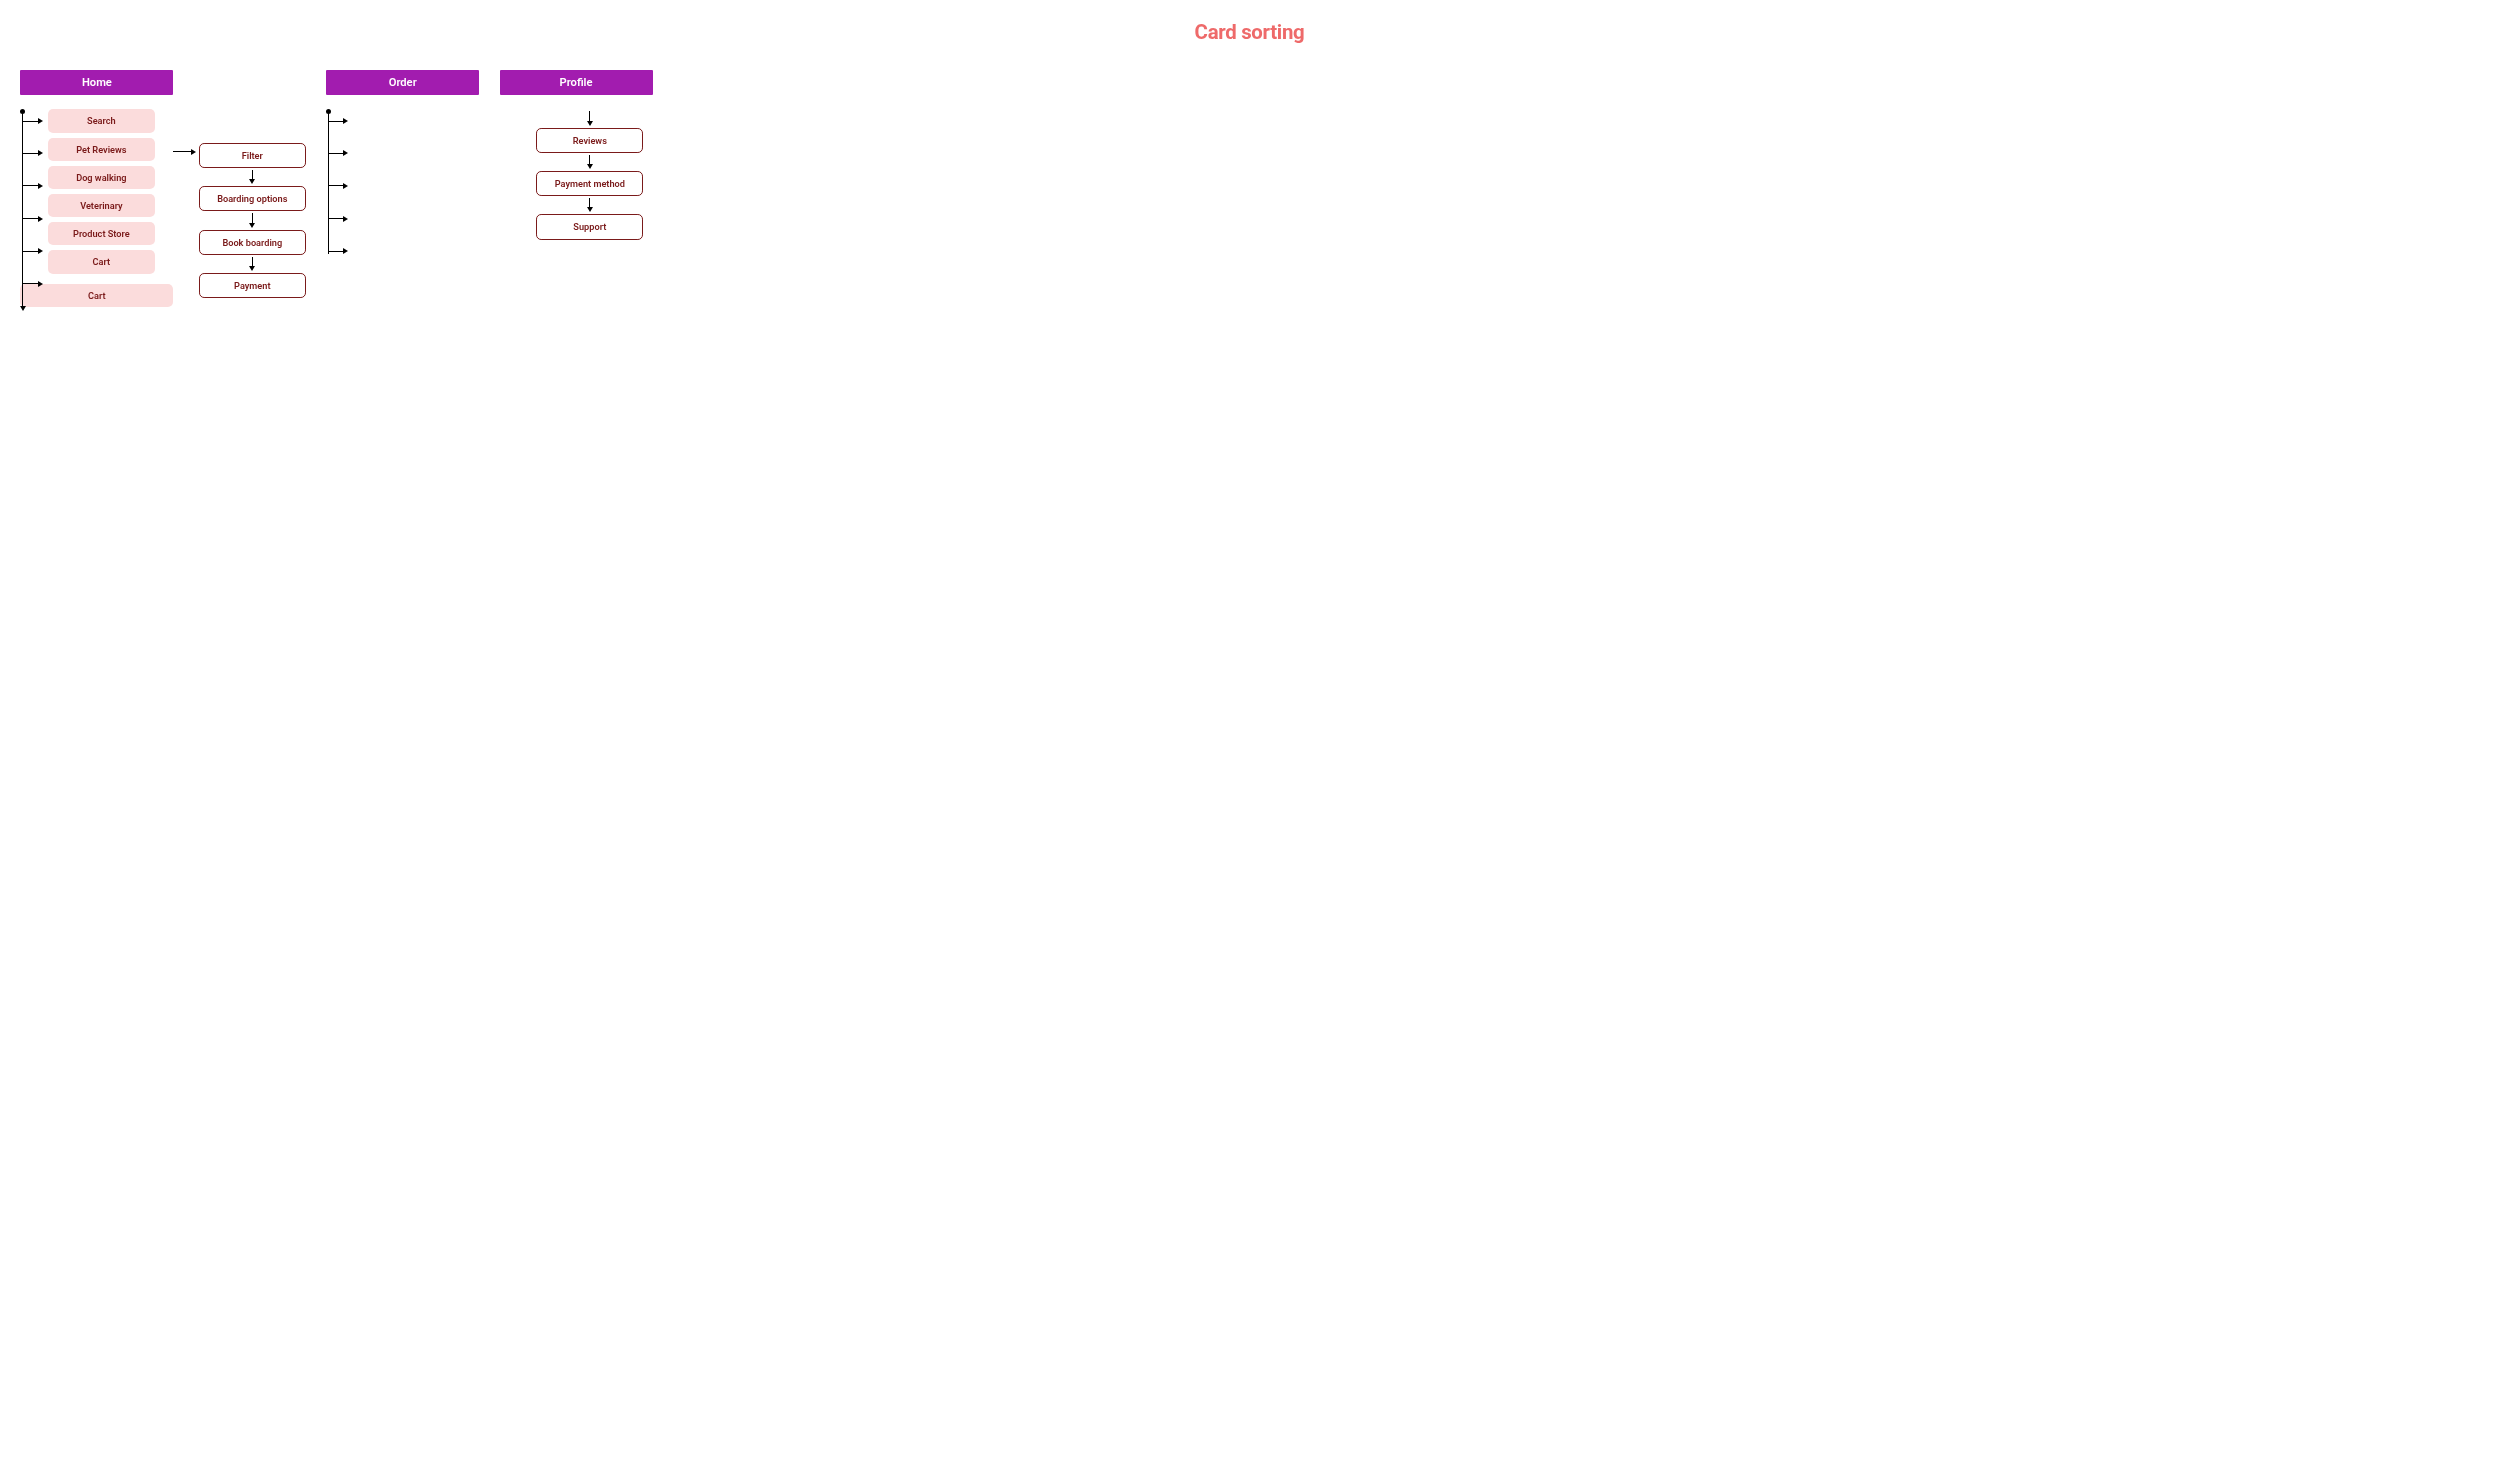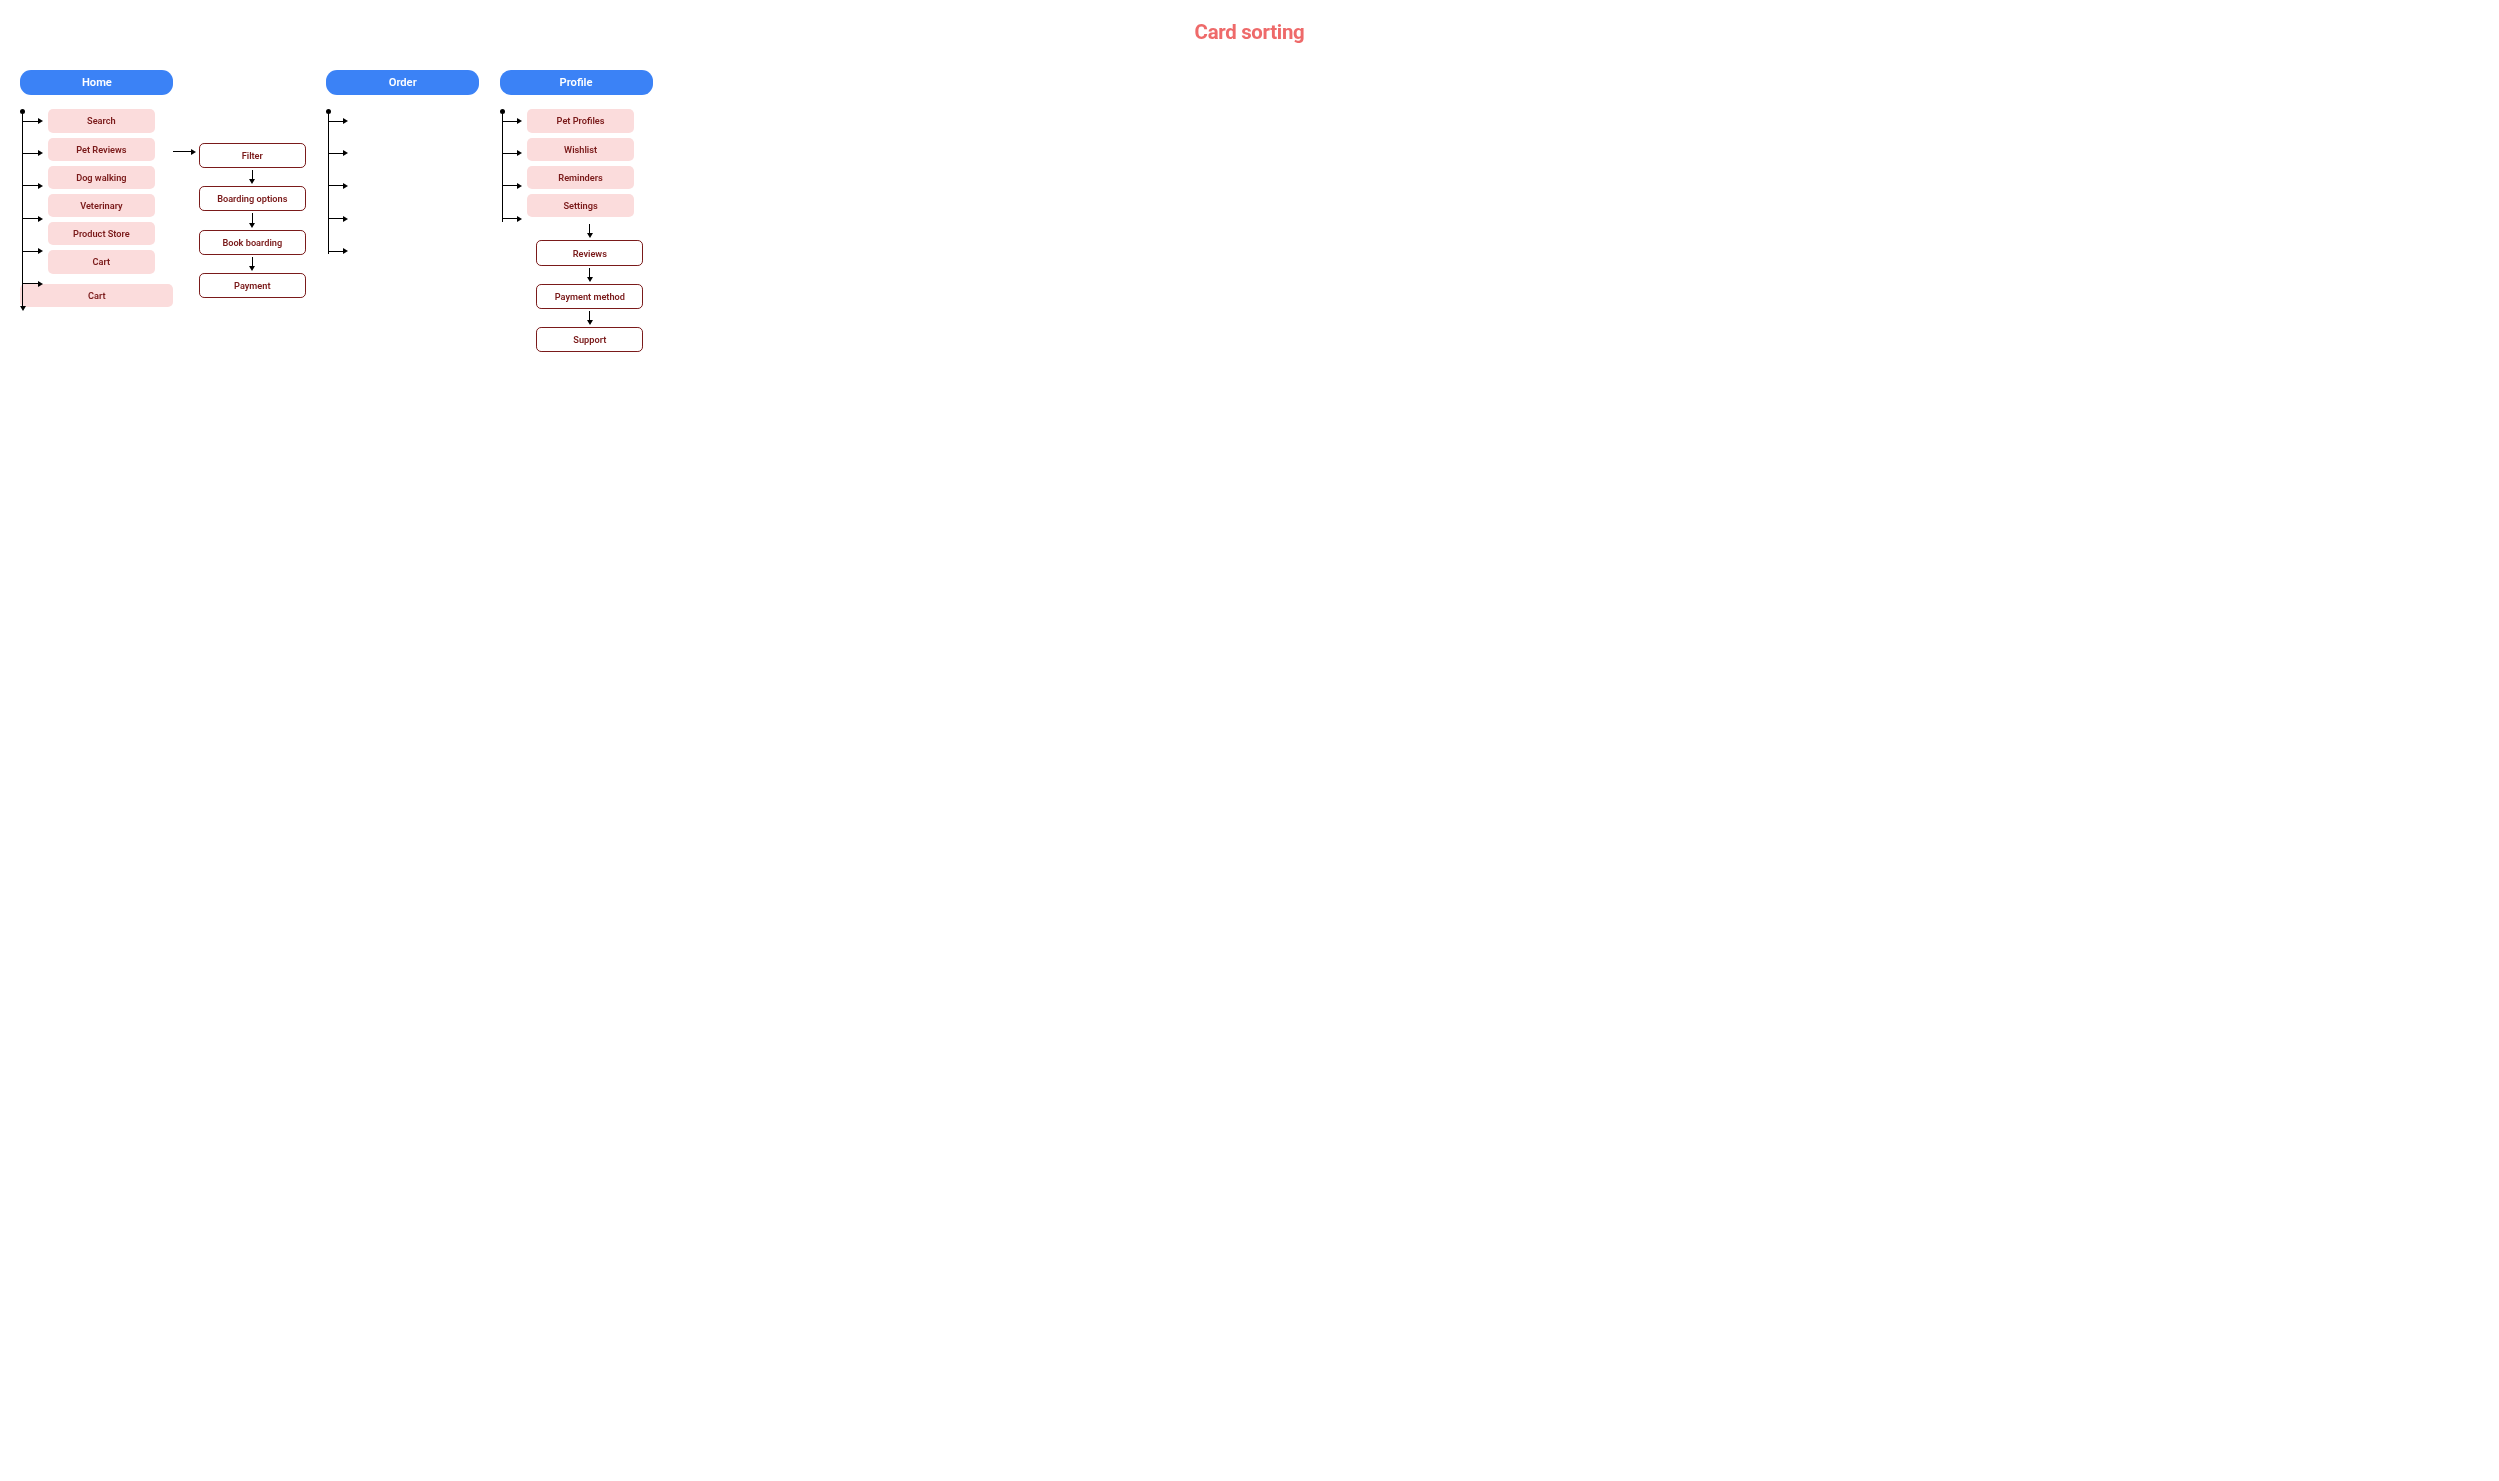--- a/index.html
+++ b/index.html
@@ -21,27 +21,27 @@
   .board {
     position: relative;
     display: flex;
     gap: 20.4px;
     align-items: flex-start;
   }
   .group {
     position: relative;
   }
   .header-pill {
-    background: #3b82f6;
+    background: #a21caf;
     color: #fff;
     font-weight: 600;
     font-size: 11.2px;
     text-align: center;
     padding: 6.1px 0;
-    border-radius: 11px;
+    border-radius: 1px;
     margin-bottom: 14.3px;
   }
   .items-row {
     display: flex;
     gap: 5.1px;
     position: relative;
   }
   .rail-wrap {
     position: relative;
     width: 22.4px;
@@ -227,40 +227,20 @@
           <div class="rail-ah" style="top: 107px; left: 17.3px;"></div>
           <div class="rail-branch" style="top: 142px; width: 15.3px;"></div>
           <div class="rail-ah" style="top: 139px; left: 17.3px;"></div>
           <div class="rail-line" style="height: 142px;"></div>
         </div>
     </div>
   </div>
 
   <div class="group g-profile">
     <div class="header-pill">Profile</div>
-    <div class="items-row">
-      <div class="rail-wrap" id="rail-profile">
-        <div class="rail-dot"></div>
-      <div class="rail-branch" style="top: 11.2px; width: 15.3px;"></div>
-          <div class="rail-ah" style="top: 8.7px; left: 17.3px;"></div>
-          <div class="rail-branch" style="top: 44px; width: 15.3px;"></div>
-          <div class="rail-ah" style="top: 41px; left: 17.3px;"></div>
-          <div class="rail-branch" style="top: 76px; width: 15.3px;"></div>
-          <div class="rail-ah" style="top: 74px; left: 17.3px;"></div>
-          <div class="rail-branch" style="top: 109px; width: 15.3px;"></div>
-          <div class="rail-ah" style="top: 107px; left: 17.3px;"></div>
-          <div class="rail-line" style="height: 110px;"></div>
-        </div>
-      <div class="stack" id="stack-profile">
-          <div class="card filled">Pet Profiles</div>
-          <div class="card filled">Wishlist</div>
-          <div class="card filled">Reminders</div>
-          <div class="card filled">Settings</div>
-        </div>
-    </div>
     <div class="vchain sub-align" id="chain-profile-sub">
         <div class="varrow">
           <div class="shaft"></div>
           <div class="head"></div>
         </div>
         <div class="card outlined">Reviews</div>
         <div class="varrow">
           <div class="shaft"></div>
           <div class="head"></div>
         </div>

